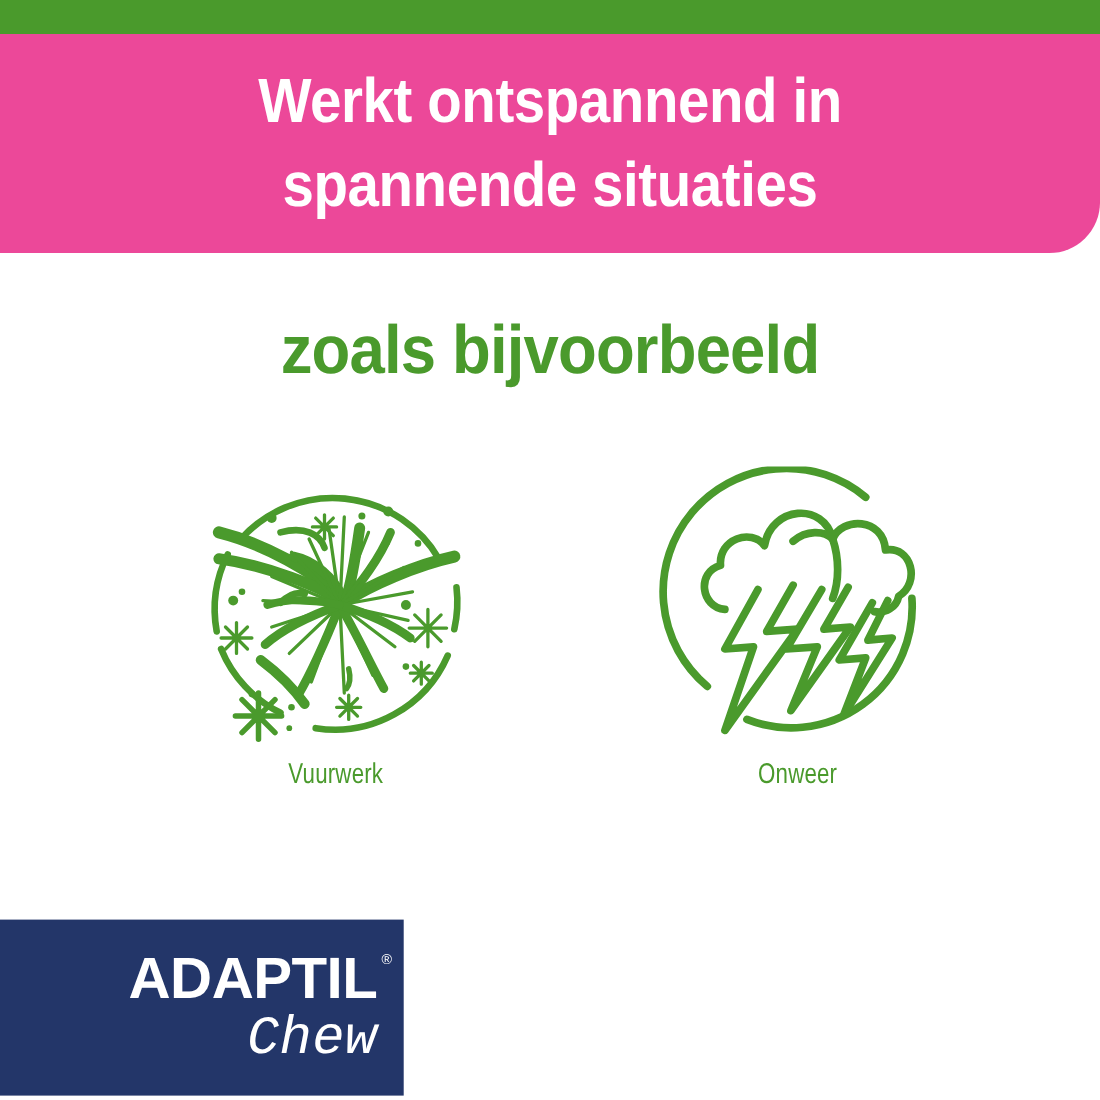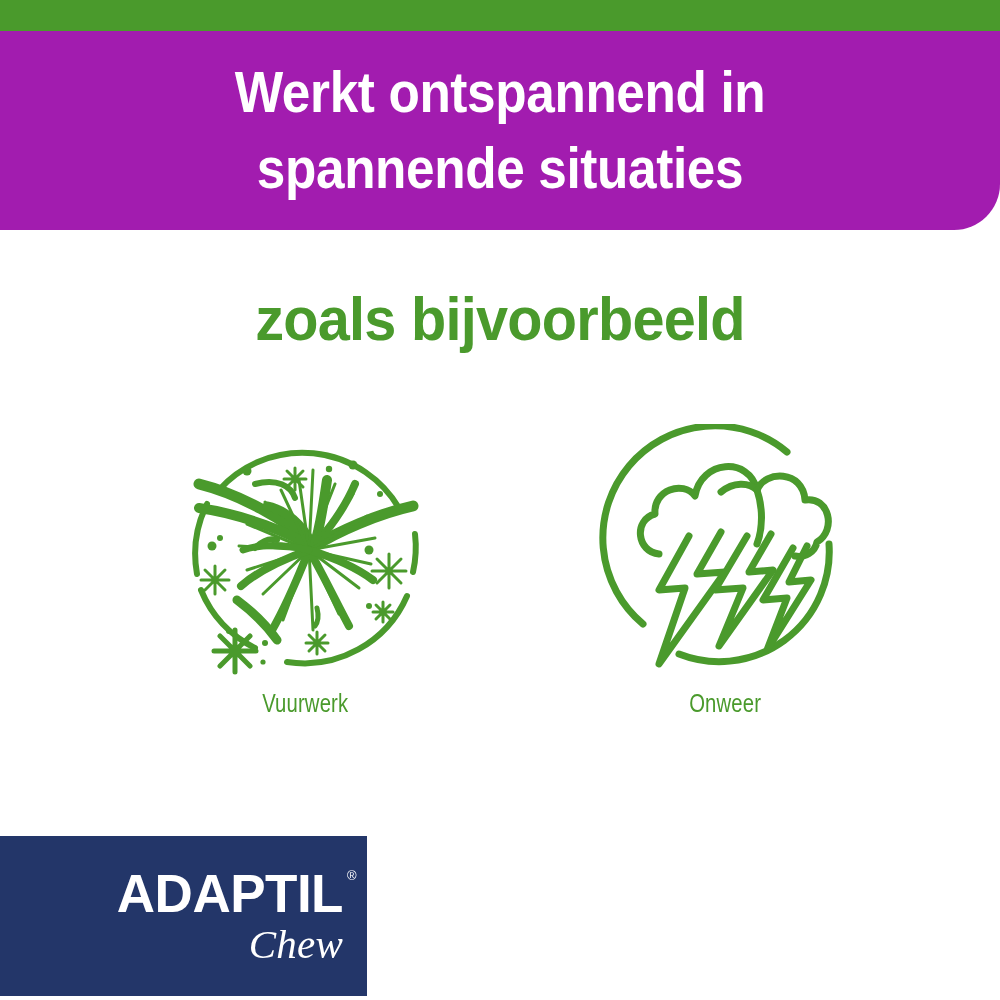--- a/index.html
+++ b/index.html
@@ -29,21 +29,21 @@
     background: #4a9a2c;
   }
 
   
   .header-panel {
     position: absolute;
     left: 0;
     top: 31px;
     width: 1000px;
     height: 199px;
-    background: #a21caf;
+    background: #ec4899;
     border-bottom-right-radius: 46px;
     display: flex;
     align-items: center;
     justify-content: center;
   }
 
   .header-title {
     width: 840px;
     text-align: center;
     color: #ffffff;
@@ -141,24 +141,24 @@
     right: -13px;
     top: 2px;
     font-size: 13px;
     font-weight: normal;
     line-height: 1;
   }
 
   .logo-sub {
     margin-top: 4px;
     color: #ffffff;
-    font-family: Liberation Serif, serif;
+    font-family: Liberation Mono, monospace;
     font-style: italic;
     font-weight: normal;
-    font-size: 41px;
+    font-size: 49px;
     letter-spacing: 0.2px;
     line-height: 1;
   }
 </style>
 </head>
 <body>
 
 <div id="page">
 
   <div class="green-bar"></div>

